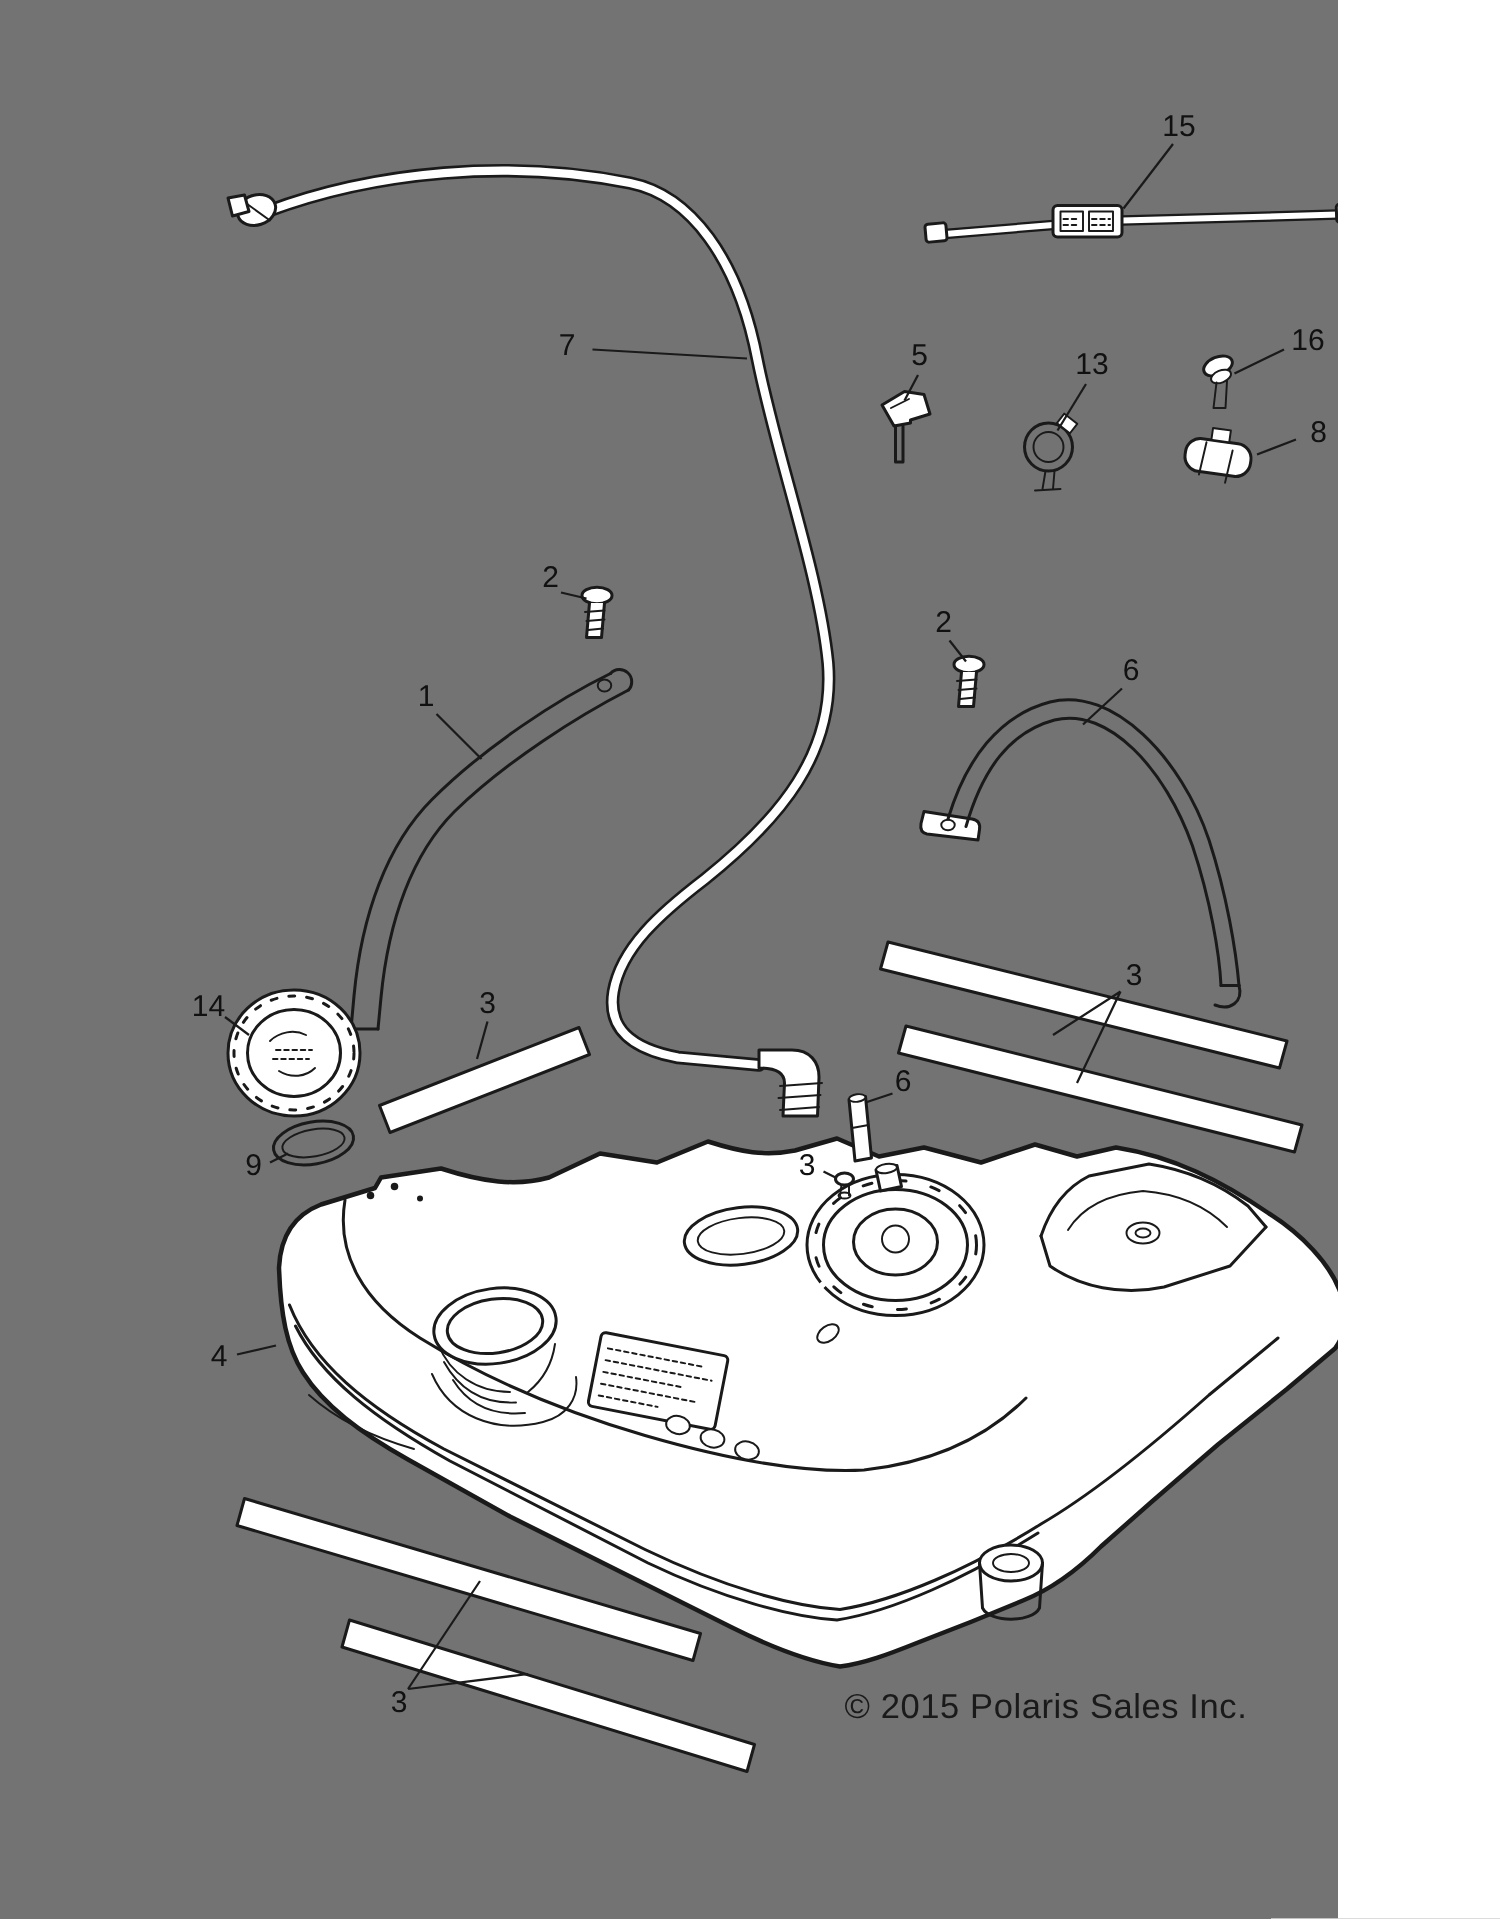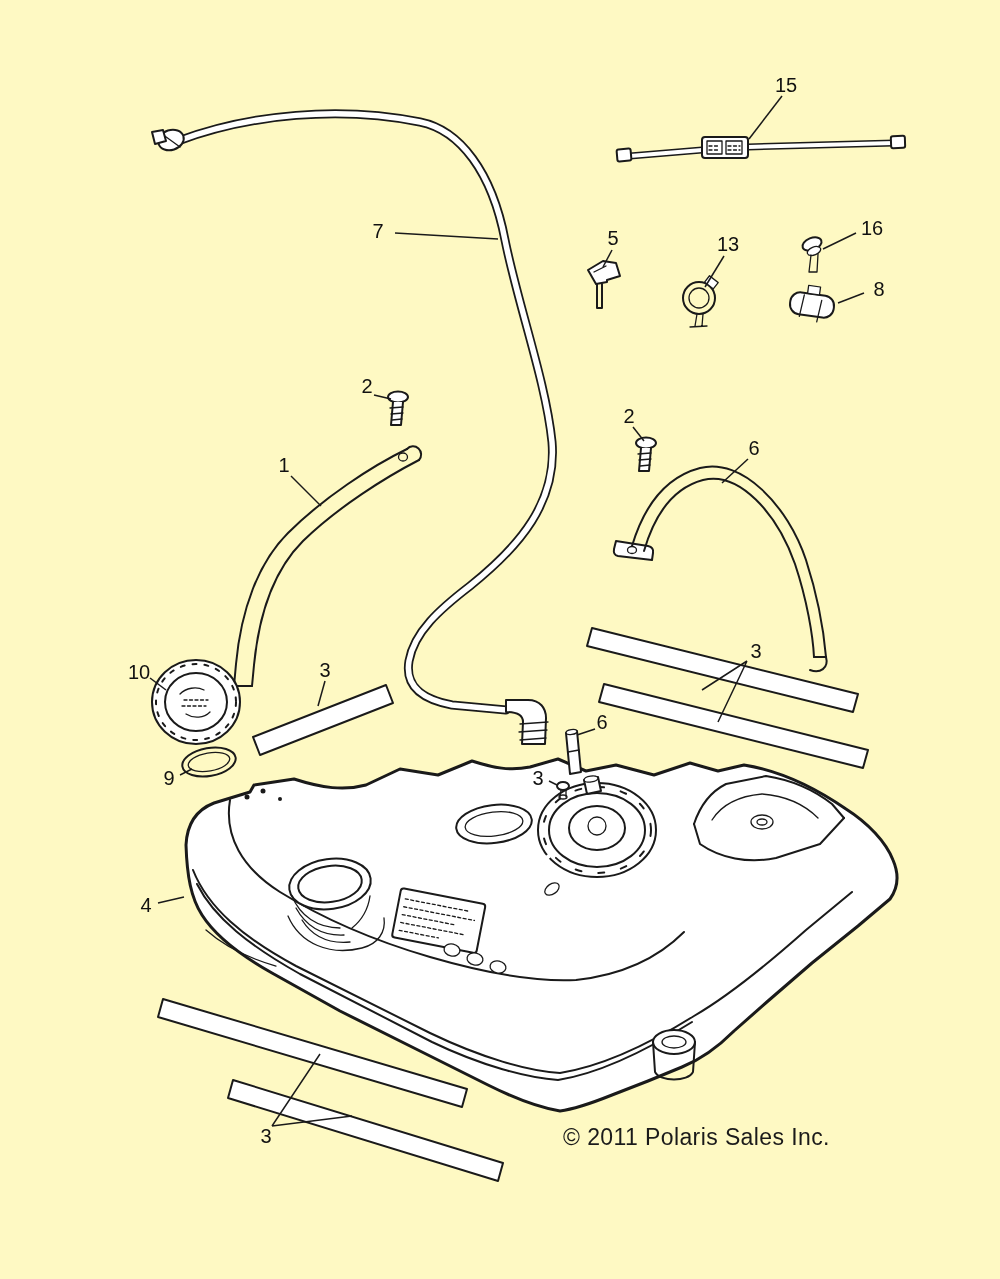--- a/index.html
+++ b/index.html
@@ -1,16 +1,16 @@
 <!DOCTYPE html>
 <html><head>
 <meta charset="utf-8">
 <style>
   html,body{margin:0;padding:0;background:#ffffff;}
-  .stage{position:relative;width:1000px;height:1279px;background:#fef9c3;
+  .stage{position:relative;width:892px;height:1279px;background:#737373;
          font-family:"Liberation Sans",sans-serif;overflow:hidden;}
   .stage svg{position:absolute;left:0;top:0;}
   .callout{position:absolute;transform:translate(-50%,-50%);font-size:20px;color:#111;
            font-family:"Liberation Sans",sans-serif;}
   .copyright{position:absolute;left:563px;top:1124px;font-size:23px;color:#1a1a1a;
              letter-spacing:.4px;font-family:"Liberation Sans",sans-serif;}
   
   .ln{fill:none;stroke:#1a1a1a;stroke-width:2;stroke-linecap:round;stroke-linejoin:round;}
   .fw{fill:#ffffff;}
   .thin{stroke-width:1.3;}
@@ -229,23 +229,23 @@
   <div class="callout" style="left:378px;top:231px">7</div>
   <div class="callout" style="left:613px;top:238px">5</div>
   <div class="callout" style="left:728px;top:244px">13</div>
   <div class="callout" style="left:872px;top:228px">16</div>
   <div class="callout" style="left:879px;top:289px">8</div>
   <div class="callout" style="left:367px;top:386px">2</div>
   <div class="callout" style="left:629px;top:416px">2</div>
   <div class="callout" style="left:754px;top:448px">6</div>
   <div class="callout" style="left:284px;top:465px">1</div>
   <div class="callout" style="left:756px;top:651px">3</div>
-  <div class="callout" style="left:139px;top:672px">10</div>
+  <div class="callout" style="left:139px;top:672px">14</div>
   <div class="callout" style="left:325px;top:670px">3</div>
   <div class="callout" style="left:602px;top:722px">6</div>
   <div class="callout" style="left:169px;top:778px">9</div>
   <div class="callout" style="left:538px;top:778px">3</div>
   <div class="callout" style="left:146px;top:905px">4</div>
   <div class="callout" style="left:266px;top:1136px">3</div>
 
-  <div class="copyright">© 2011 Polaris Sales Inc.</div>
+  <div class="copyright">© 2015 Polaris Sales Inc.</div>
 
 </div>
 
 </body></html>

